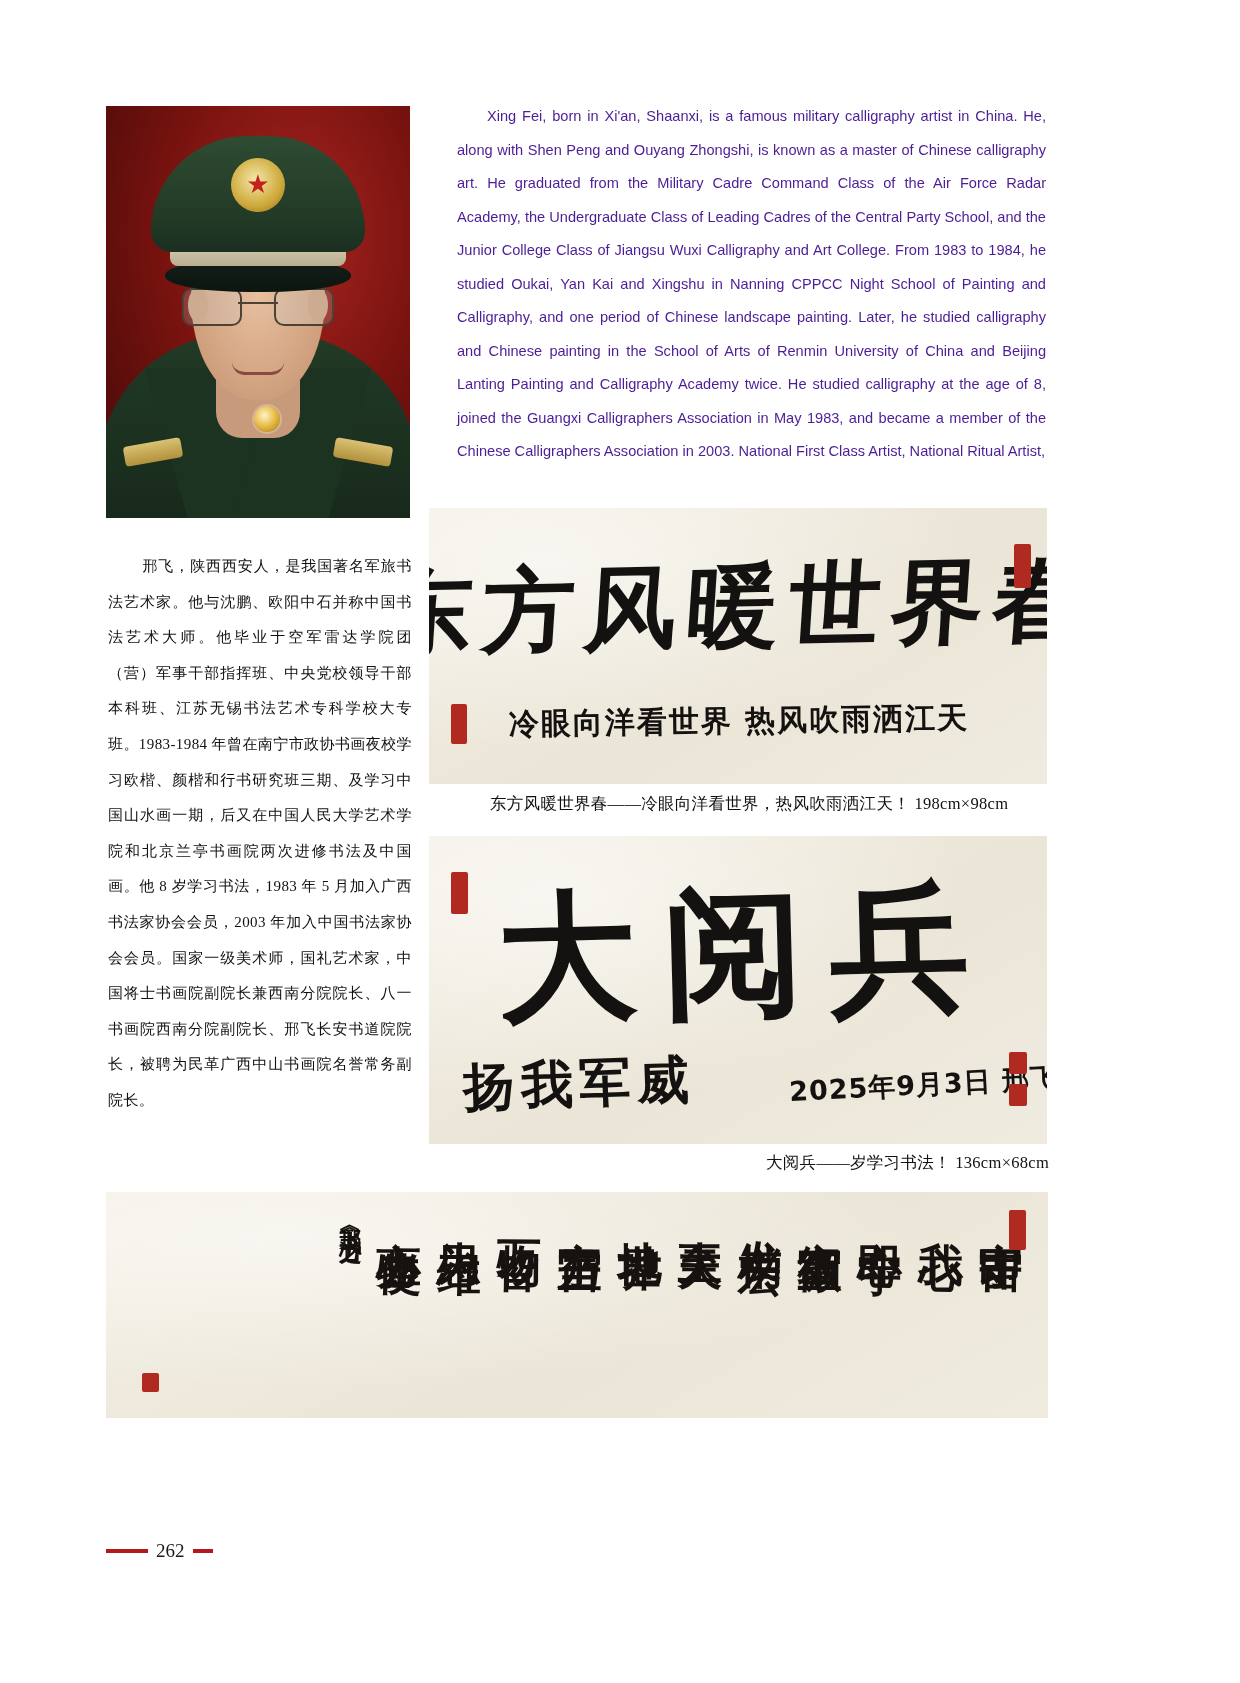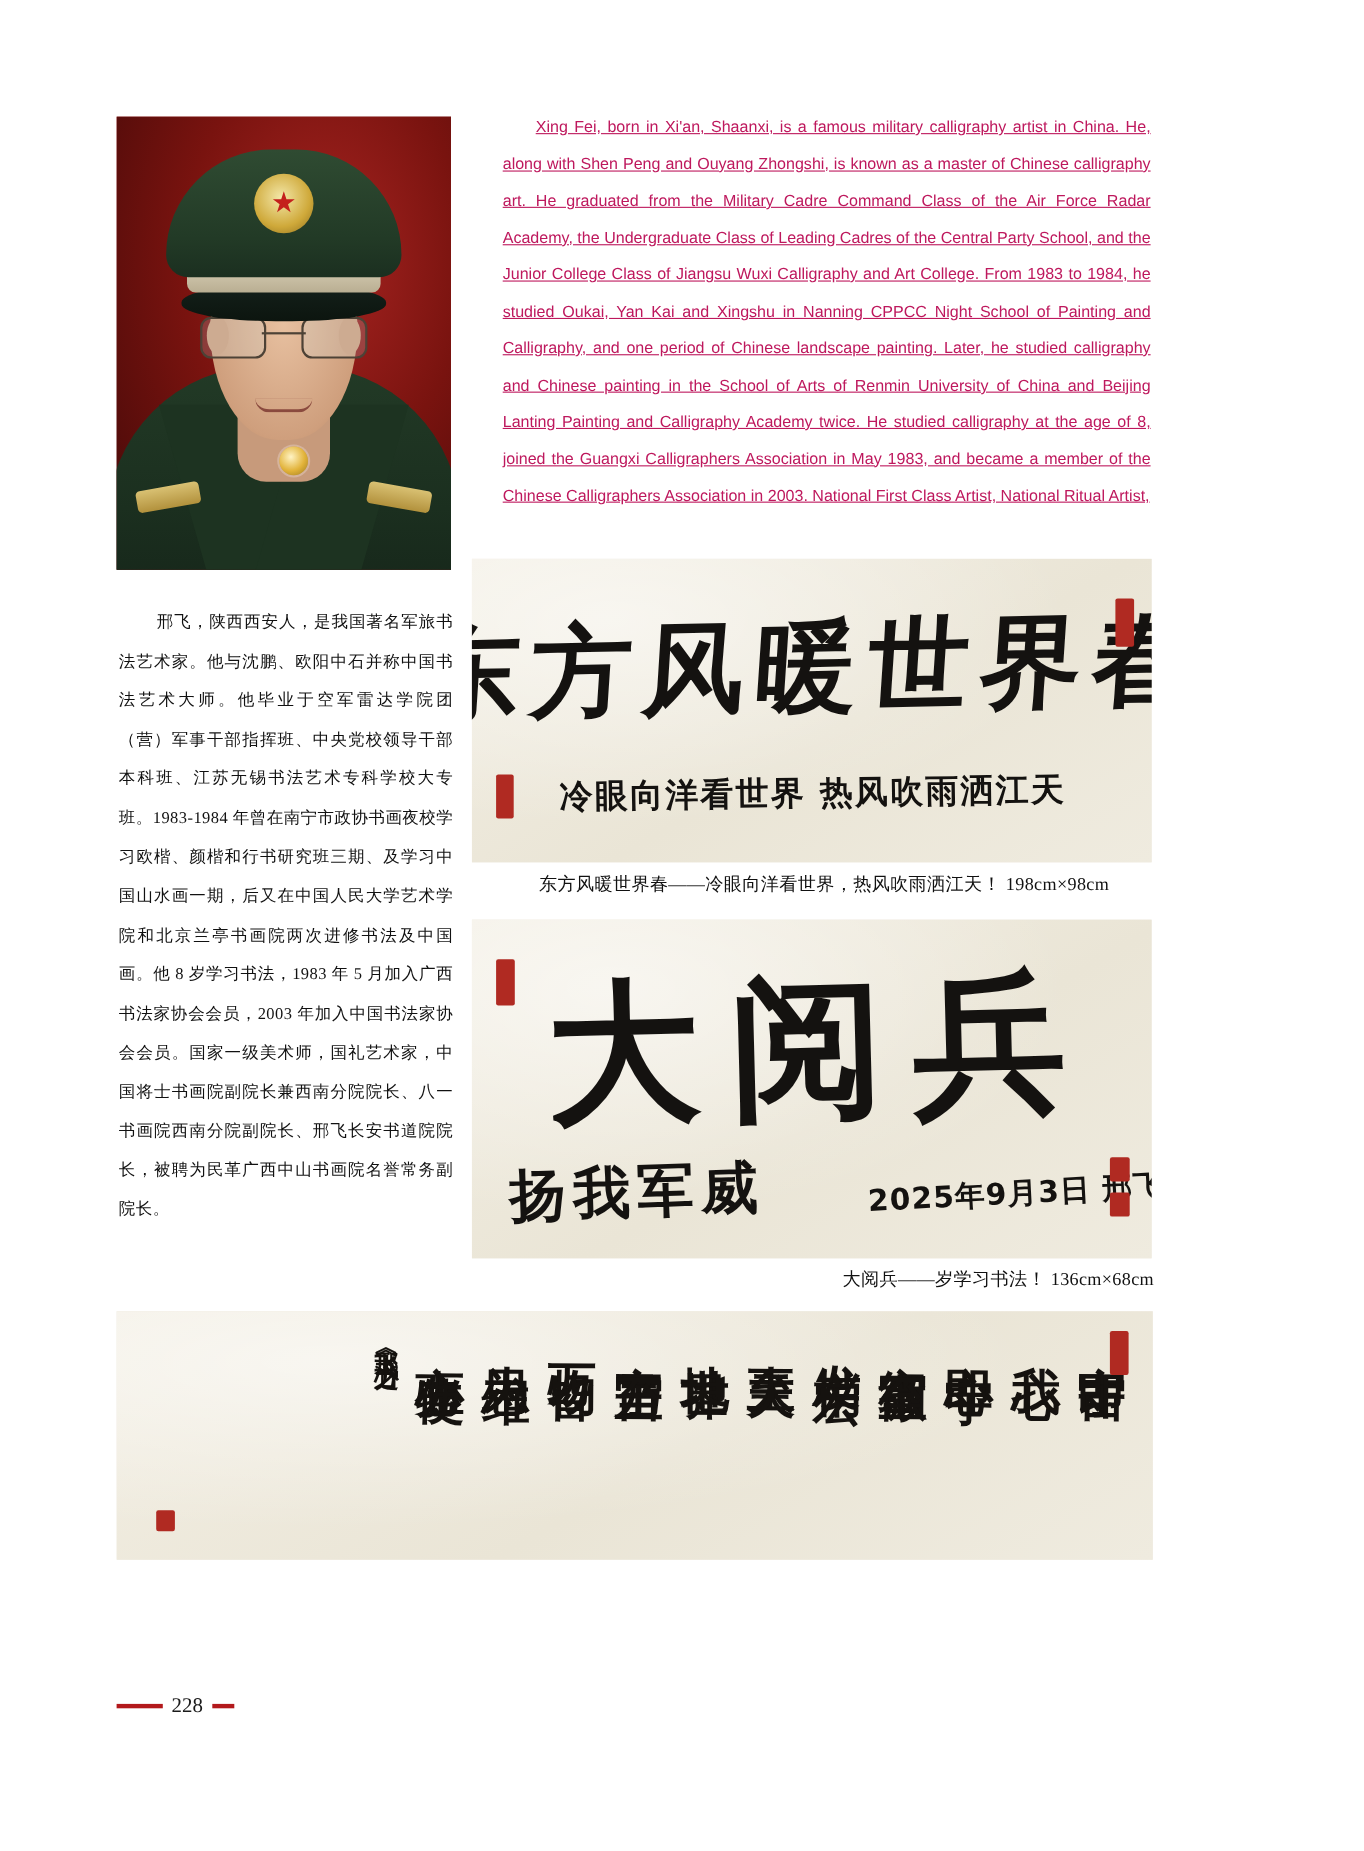--- a/index.html
+++ b/index.html
@@ -215,22 +215,21 @@
   
   .english {
     position: absolute;
     left: 457px;
     top: 100px;
     width: 589px;
     font-family: "Liberation Sans", sans-serif;
     font-size: 14.6px;
     line-height: 33.5px;
     text-align: justify;
-    color: #be185d;
-    text-decoration: underline;
+    color: #4c1d95;
   }
   .english .indent { display: inline-block; width: 30px; }
 
   .chinese {
     position: absolute;
     left: 108px;
     top: 549px;
     width: 304px;
     font-family: "Liberation Serif", serif;
     font-size: 15px;
@@ -477,17 +476,17 @@
       <div class="col">为思维</div>
       <div class="col">心力驱使</div>
       <div class="col sig">邢飞书《心之力》</div>
     </div>
     <div class="seal s1"></div>
     <div class="seal s2"></div>
   </div>
 
   <div class="footer">
     <span class="rule"></span>
-    <span class="num">228</span>
+    <span class="num">262</span>
     <span class="rule short"></span>
   </div>
 
 </div>
 
 </body></html>

